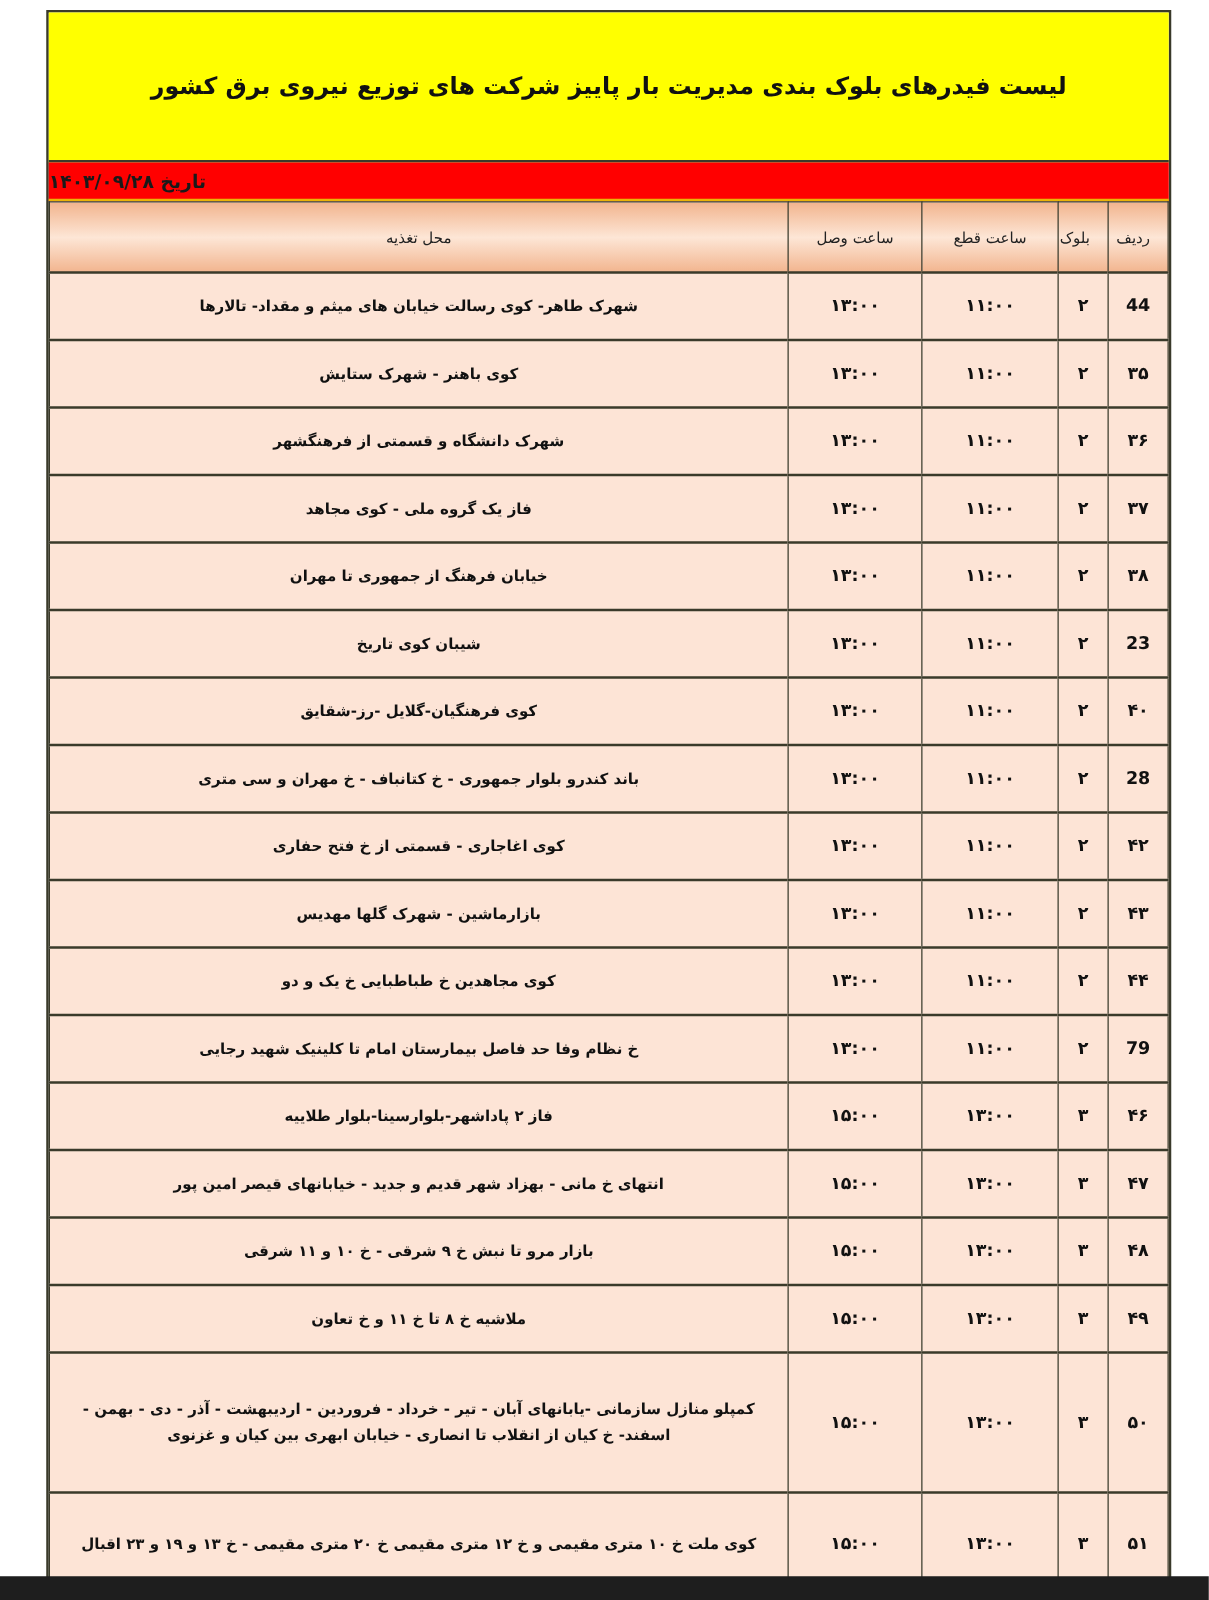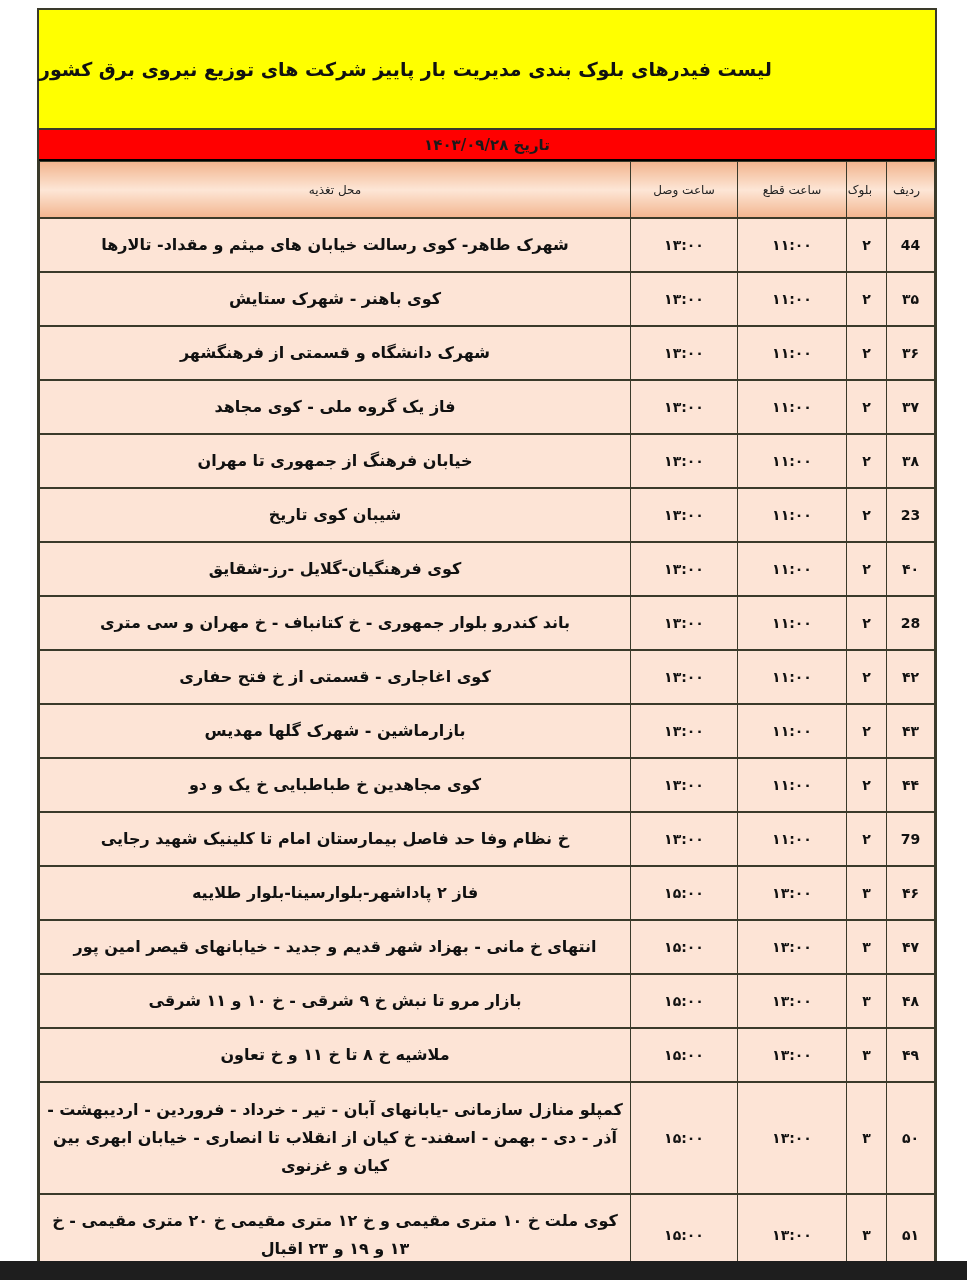--- a/index.html
+++ b/index.html
@@ -5,29 +5,29 @@
   html, body { margin:0; padding:0; }
   body {
     width:967px; height:1280px; background:#ffffff; position:relative; overflow:hidden;
     font-family:"DejaVu Sans", "Liberation Sans", sans-serif;
   }
   .sheet {
     position:absolute; left:37px; top:8px; width:900px;
     border:2px solid #3a3a2a; box-sizing:border-box;
   }
   .title-band {
-    height:118px; background:#ffff00; display:flex; align-items:center; justify-content:flex-start;
+    height:118px; background:#ffff00; display:flex; align-items:center; justify-content:center;
     border-bottom:2px solid #3a3a2a;
   }
   .title-band h1 {
     margin:0; font-size:19px; font-weight:bold; color:#111; direction:rtl;
   }
   .date-band {
-    height:29px; background:#ff0000; display:flex; align-items:center; justify-content:center;
-    border-bottom:2px solid #000000;
+    height:29px; background:#ff0000; display:flex; align-items:center; justify-content:flex-start;
+    border-bottom:2px solid #eab308;
   }
   .date-band span { font-size:15px; font-weight:bold; color:#1a1a1a; direction:rtl; }
   table {
     width:100%; border-collapse:collapse; direction:rtl; table-layout:fixed;
   }
   col.c-row { width:48px; }
   col.c-block { width:40px; }
   col.c-cut { width:109px; }
   col.c-conn { width:107px; }
   col.c-loc { width:auto; }
@@ -36,21 +36,21 @@
     background:linear-gradient(to bottom, #f2b58f 0%, #fde6d6 50%, #f2b58f 100%);
     border:1px solid #3a3a2a; border-bottom:2px solid #3a3a2a; padding:14px;
   }
   td {
     background:#fde4d6; border:1px solid #3a3a2a; border-bottom:2px solid #3a3a2a;
     text-align:center; font-size:14px; font-weight:bold; color:#111; padding:0 6px;
   }
   tr.r { height:54px; }
   tr.r.tall { height:112px; }
   tr.r.big { height:82px; }
-  td.loc { line-height:1.75; font-size:16px;text-align:center; }
+  td.loc { line-height:1.75; font-size:12px;text-align:center; }
   td.num { font-size:14px; }
   .bottom-bar {
     position:absolute; left:0; top:1261px; width:967px; height:19px; background:#1e1e1e;
   }
 </style>
 </head>
 <body>
 
 <div class="sheet">
   <div class="title-band">

